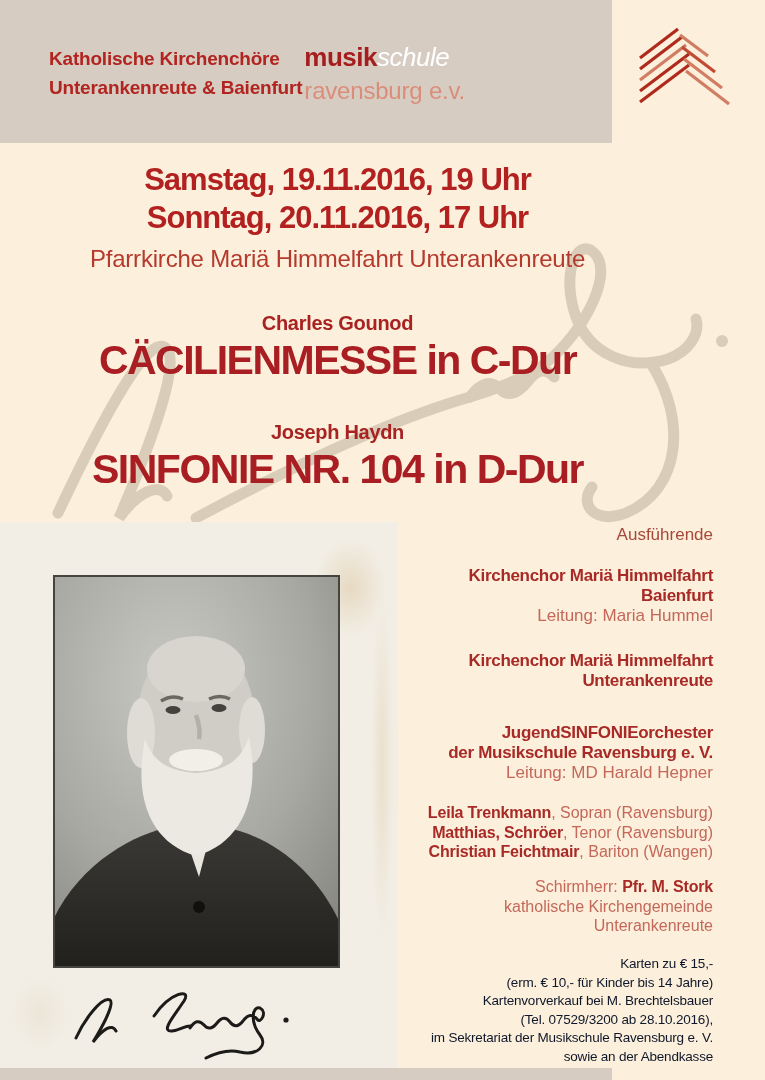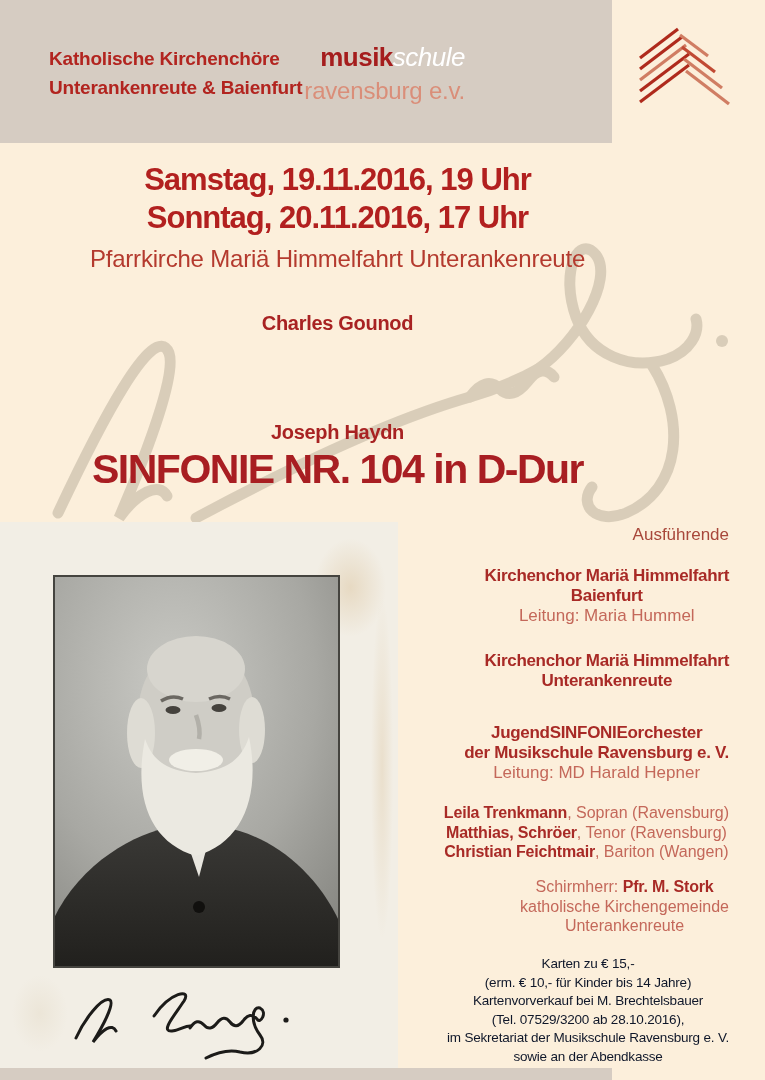--- a/index.html
+++ b/index.html
@@ -7,21 +7,21 @@
     position:relative; width:765px; height:1080px; margin:0 auto;
     background:#fcefdb; overflow:hidden;
     font-family:"Liberation Sans", sans-serif;
   }
   
   .band{position:absolute;left:0;width:612px;background:#d6ccc2;}
   .band.top{top:0;height:143px;}
   .band.bottom{bottom:0;height:12px;}
   .org{position:absolute;left:49px;top:44px;font-size:19px;font-weight:bold;
        line-height:29px;color:#b2241f;letter-spacing:-0.2px;}
-  .logo{position:absolute;right:147px;top:42px;text-align:right;line-height:30px;white-space:nowrap;}
+  .logo{position:absolute;right:147px;top:42px;text-align:left;line-height:30px;white-space:nowrap;}
   .logo .musik{font-size:26px;font-weight:bold;color:#a51d1d;letter-spacing:-0.5px;}
   .logo .schule{font-size:26px;font-style:italic;color:#ffffff;letter-spacing:-0.5px;}
   .logo .rburg{font-size:24px;color:#da8e79;letter-spacing:-0.2px;}
   .chevron{position:absolute;left:636px;top:24px;}
   
   .watermark{position:absolute;left:18px;top:213px;opacity:0.5;}
   
   .ctr{position:absolute;left:0;width:675px;text-align:center;white-space:nowrap;}
   .dates{top:161px;font-size:31px;font-weight:bold;line-height:38px;
          color:#b2201f;letter-spacing:-1px;}
@@ -34,21 +34,21 @@
     position:absolute;left:0;top:522px;width:398px;height:546px;
     background:
       radial-gradient(closest-side at 88% 12%, rgba(205,170,115,.30), rgba(205,170,115,0) 75%),
       radial-gradient(closest-side at 96% 45%, rgba(205,170,115,.22), rgba(205,170,115,0) 70%),
       radial-gradient(closest-side at 10% 90%, rgba(200,180,140,.15), rgba(200,180,140,0) 70%),
       #f2eee5;
   }
   .photo{position:absolute;left:53px;top:53px;}
   .handsig{position:absolute;left:62px;top:458px;}
   
-  .rcol{position:absolute;right:36px;text-align:center;white-space:nowrap;}
+  .rcol{position:absolute;right:52px;text-align:right;white-space:nowrap;}
   .sec-head{top:525px;font-size:17px;color:#a8473a;}
   .ens{line-height:20px;font-size:17px;}
   .ens .bold{font-weight:bold;color:#a82a26;letter-spacing:-0.3px;}
   .ens .soft{color:#c4685a;}
   .e1{top:566px;} .e2{top:651px;} .e3{top:723px;}
   .sol{top:803px;line-height:19.5px;font-size:16px;}
   .b{font-weight:bold;color:#a82a26;letter-spacing:-0.2px;}
   .r{color:#c4685a;}
   .patron{top:877px;line-height:19.5px;font-size:16px;color:#c4685a;}
   .tickets{top:955px;line-height:18.6px;font-size:13.5px;color:#0f172a;letter-spacing:-0.2px;}
@@ -89,20 +89,21 @@
     </svg>
   </div>
 
   <div class="ctr dates">
     <div>Samstag, 19.11.2016, 19 Uhr</div>
     <div>Sonntag, 20.11.2016, 17 Uhr</div>
   </div>
   <div class="ctr venue">Pfarrkirche Mariä Himmelfahrt Unterankenreute</div>
 
   <div class="ctr composer c1">Charles Gounod</div>
+  <div class="ctr work w1">CÄCILIENMESSE in C-Dur</div>
   <div class="ctr composer c2">Joseph Haydn</div>
   <div class="ctr work w2">SINFONIE NR. 104 in D-Dur</div>
 
   <div class="card">
     <svg class="photo" width="287" height="393" viewBox="0 0 287 393">
       <defs>
         <radialGradient id="pbg" cx="42%" cy="28%" r="90%">
           <stop offset="0" stop-color="#c9c9c4"></stop>
           <stop offset="0.55" stop-color="#a8a8a3"></stop>
           <stop offset="1" stop-color="#80807b"></stop>

